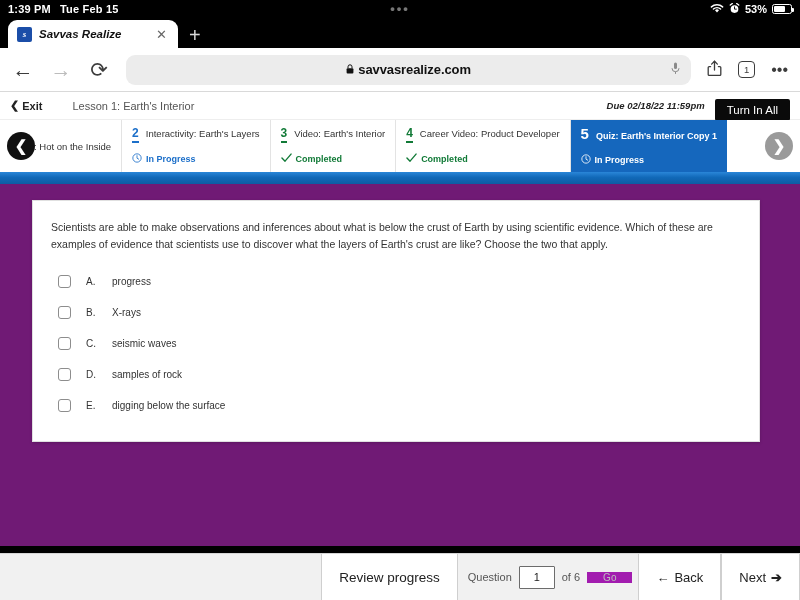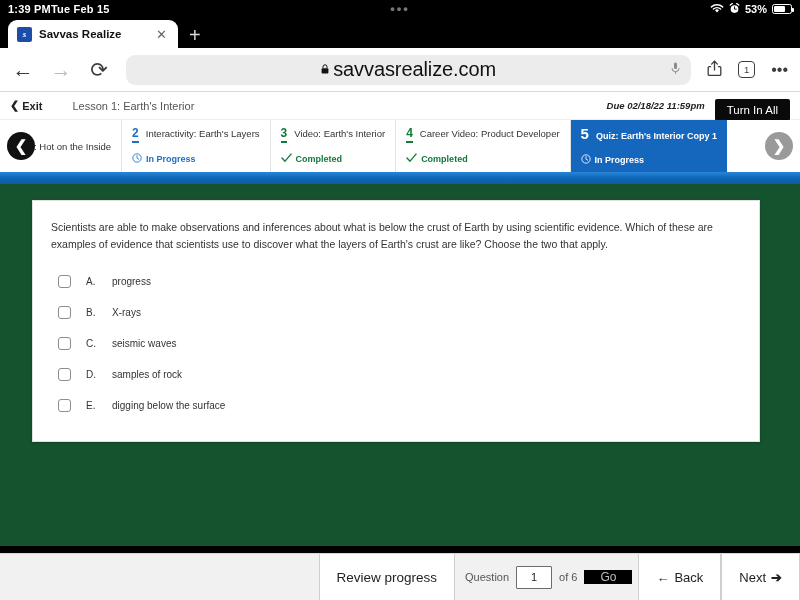--- a/index.html
+++ b/index.html
@@ -13,21 +13,21 @@
 
   
   .status-bar {
     height: 18px; width: 100%;
     background: #000; color: #fff;
     display: flex; align-items: center;
     font-size: 11px; font-weight: bold;
     padding: 0 8px;
     position: relative;
   }
-  .sb-left { display: flex; align-items: flex-end; }
+  .sb-left { display: flex; align-items: flex-end; gap: 9px; }
   .sb-time { letter-spacing: 0.2px; }
   .sb-date { letter-spacing: 0.2px; }
   .sb-dots {
     position: absolute; left: 0; right: 0; top: 0; bottom: 0;
     display: flex; align-items: center; justify-content: center;
     letter-spacing: 2px; color: #777; font-size: 13px; line-height: 0;
   }
   .sb-right {
     margin-left: auto; display: flex; align-items: center; gap: 5px;
     position: relative; z-index: 2;
@@ -61,38 +61,38 @@
     width: 15px; height: 15px; background: #fff;
     border: 0; display: flex; align-items: center; justify-content: center;
     flex: 0 0 auto;
   }
   .fav-box {
     width: 15px; height: 15px; background: #1b4ea8; border-radius: 2px;
     color: #fff; font-size: 9px; font-weight: bold; font-style: italic;
     display: flex; align-items: center; justify-content: center;
     font-family: "Liberation Serif", serif;
   }
-  .tab-title { font-size: 11.5px; color: #111; font-weight: bold; flex: 1; white-space: nowrap; }
+  .tab-title { font-size: 11.5px; color: #111; font-weight: bold; flex: 1; white-space: nowrap; font-style: italic; }
   .tab-close { font-size: 13px; color: #666; padding: 0 3px; line-height: 1; }
   .tab-plus { color: #d8d8d8; font-size: 20px; margin-left: 11px; line-height: 1; padding-bottom: 3px; }
 
   
   .url-bar {
     height: 44px; background: #fff; display: flex; align-items: center;
     padding: 0 12px; gap: 16px; border-bottom: 1px solid #d9d9d9;
   }
   .nav-ico { font-size: 21px; color: #3c3c3c; line-height: 1; width: 22px; text-align: center; }
   .nav-ico.dim { color: #bcbcbc; }
   .omnibox {
     flex: 1; height: 30px; background: #ececec; border-radius: 9px;
     display: flex; align-items: center; justify-content: center;
     position: relative; padding: 0 12px;
   }
   .lock { font-size: 9px; color: #222; margin-right: 4px; }
-  .url-text { font-size: 20px; color: #111; font-weight: normal; letter-spacing: -0.1px; }
+  .url-text { font-size: 13px; color: #111; font-weight: bold; letter-spacing: -0.1px; }
   .mic {
     position: absolute; right: 11px; top: 50%; transform: translateY(-50%);
     color: #8a8a8a; font-size: 13px;
   }
   .ub-ico { font-size: 16px; color: #3c3c3c; line-height: 1; }
   .tabcount {
     width: 17px; height: 17px; border: 1.4px solid #3c3c3c; border-radius: 4px;
     font-size: 9.5px; color: #3c3c3c; display: flex; align-items: center;
     justify-content: center; font-weight: normal;
   }
@@ -151,21 +151,21 @@
   .arrow-left { left: 7px; background: #111; }
   .arrow-right { right: 7px; background: #9a9a9a; }
 
   .progress-bar {
     height: 12px;
     background: linear-gradient(to bottom, #2a86d8 0%, #1169b8 45%, #0d5ba3 100%);
   }
 
   
   .content {
-    height: 362px; background: #14532d; padding: 16px 38px 0 32px;
+    height: 362px; background: #701a75; padding: 16px 38px 0 32px;
     position: relative;
   }
   .q-card {
     background: #fff; border: 1px solid #e0e0e0;
     box-shadow: 0 1px 3px rgba(0,0,0,0.18);
     padding: 18px 20px 20px 18px;
     width: 728px;
   }
   .q-text {
     font-size: 10.5px; color: #333; line-height: 1.65; margin-bottom: 12px;
@@ -195,21 +195,21 @@
   .qnum-group {
     display: flex; align-items: center; gap: 7px; padding: 0 6px 0 10px;
     background: #f1f1f1; font-size: 11px; color: #555;
   }
   .qnum-input {
     width: 36px; height: 23px; border: 1.3px solid #6c6c6c; background: #fff;
     text-align: center; font-size: 11px; color: #222; border-radius: 1px;
     font-family: "Liberation Sans", sans-serif;
   }
   .go-btn {
-    background: #000000; border: none; color: #bdbdbd; font-size: 12px;
+    background: #a21caf; border: none; color: #bdbdbd; font-size: 10px;
     padding: 0 16px; display: flex; align-items: center;
     font-family: "Liberation Sans", sans-serif;
   }
   .bb-nav { gap: 5px; }
   .bb-nav span { display: inline-flex; align-items: center; }
   .arrow-glyph { font-size: 13px; font-weight: bold; }
 </style>
 </head>
 <body>
 

